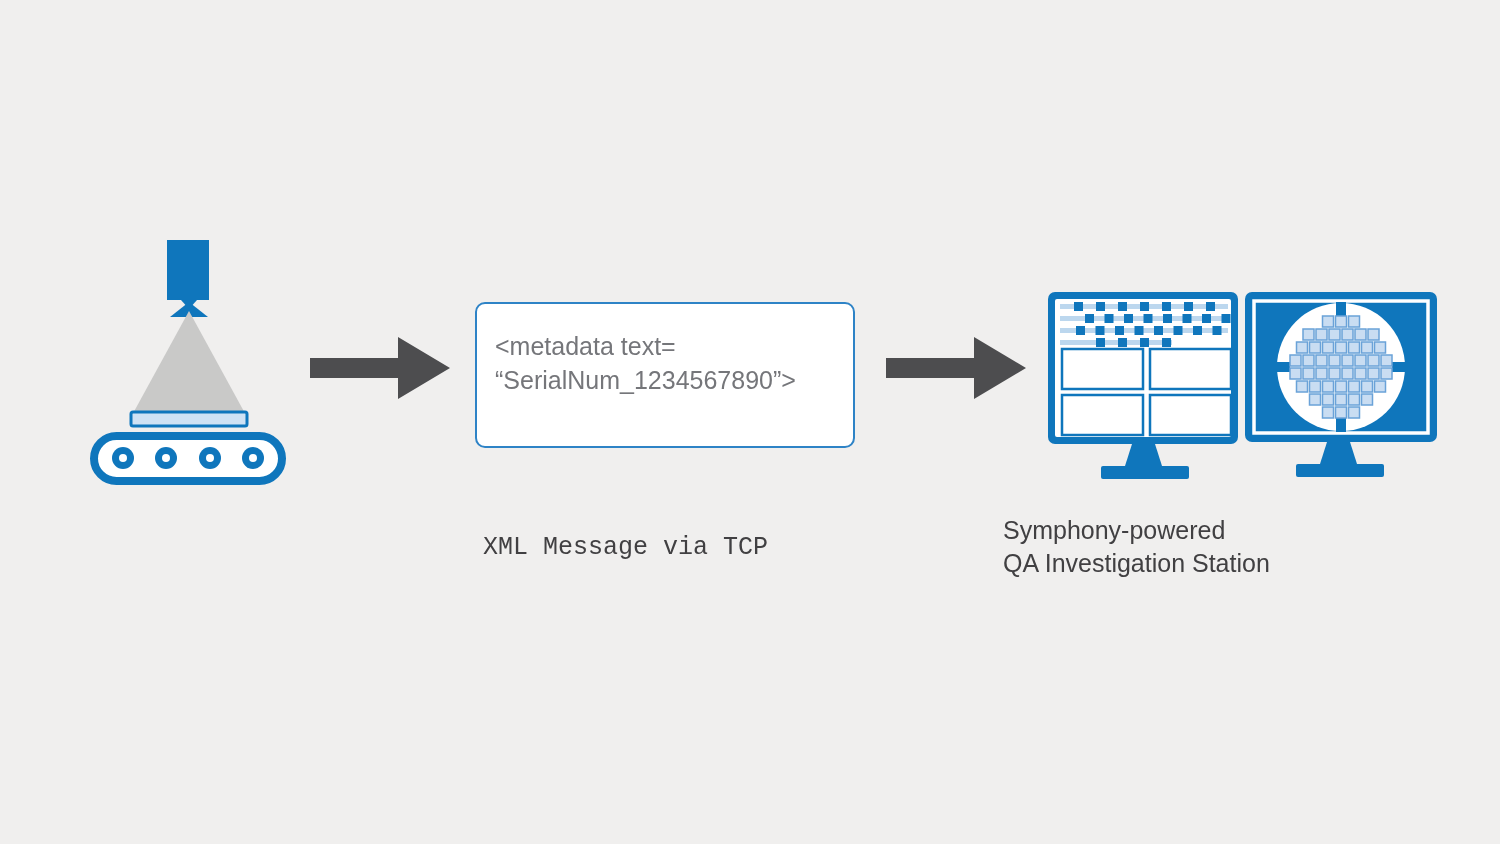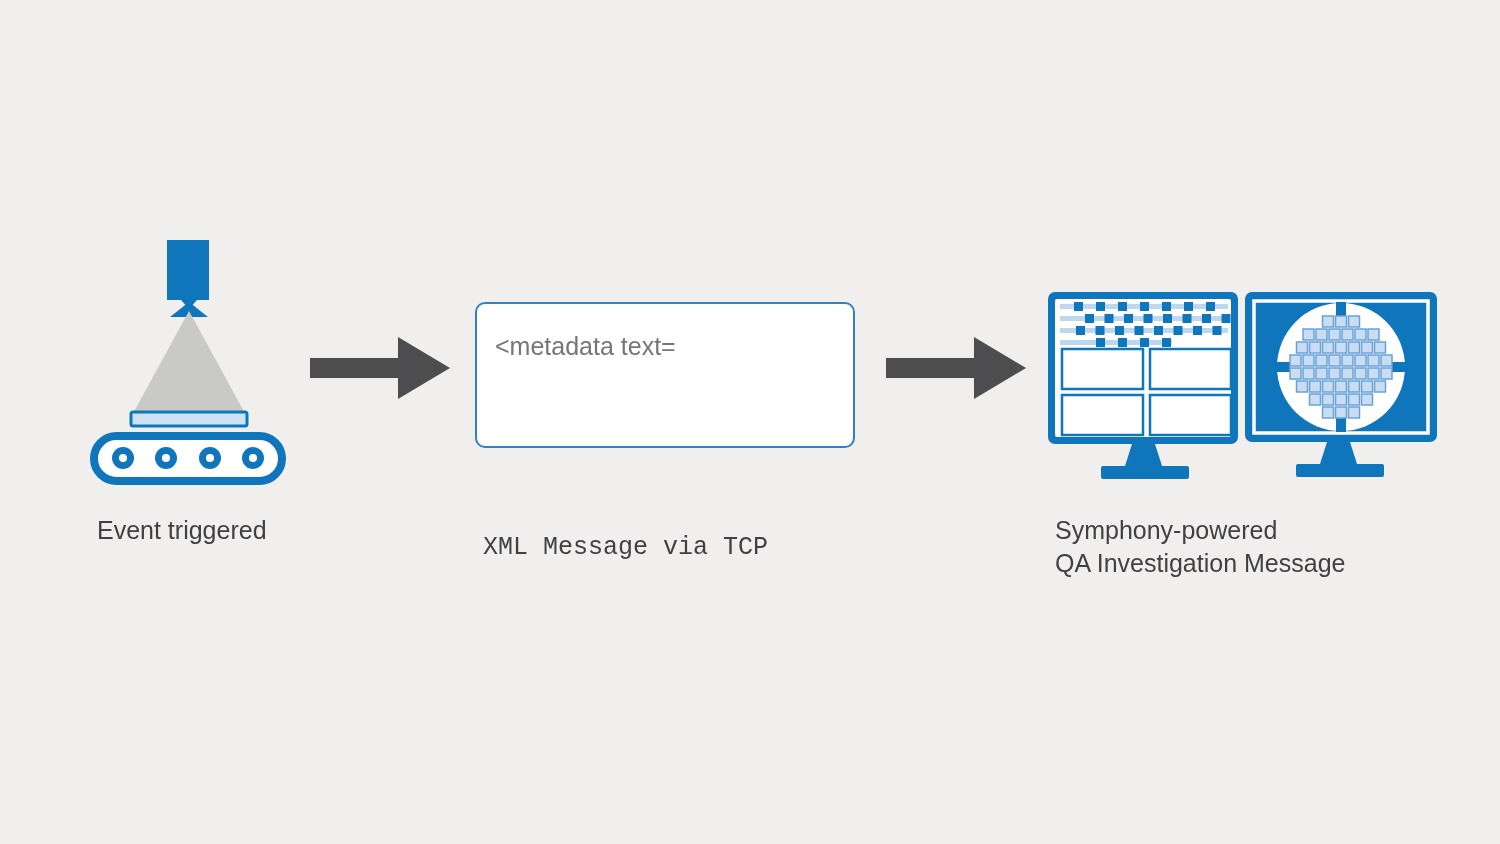--- a/index.html
+++ b/index.html
@@ -21,21 +21,21 @@
   }
 
   .label {
     position: absolute;
     font-size: 25px; line-height: 33px;
     color: #414042;
     white-space: nowrap;
   }
   .label-trigger { left: 97px;  top: 514px; }
   .label-message { left: 483px; top: 531px; font-family: Liberation Mono, monospace; }
-  .label-station { left: 1055px; top: 514px; }
+  .label-station { left: 1003px; top: 514px; }
 </style>
 </head>
 <body>
 
 <div class="stage">
 
   <svg class="art" viewBox="0 0 1500 844" xmlns="http://www.w3.org/2000/svg">
 
     <g>
       <rect x="167" y="240" width="42" height="60" fill="#0f76bc"></rect>
@@ -167,28 +167,28 @@
             <rect x="1348.5" y="407" width="11" height="11" fill="#c9ddf2" stroke="#6aa2d8" stroke-width="1.5"></rect>
           </g>
         <polygon points="1327,442 1350,442 1357,464 1320,464" fill="#0f76bc"></polygon>
         <rect x="1296" y="464" width="88" height="13" rx="2" fill="#0f76bc"></rect>
       </g>
     </g>
   </svg>
 
   <div class="msg-box">
     <div>&lt;metadata text=</div>
+    <div>“SerialNum_1234567890”&gt;</div>
   </div>
 
   <div class="label label-trigger">
-    <div>Event triggered</div>
   </div>
 
   <div class="label label-message">
     <div>XML Message via TCP</div>
   </div>
 
   <div class="label label-station">
     <div>Symphony-powered</div>
-    <div>QA Investigation Message</div>
+    <div>QA Investigation Station</div>
   </div>
 
 </div>
 
 </body></html>

